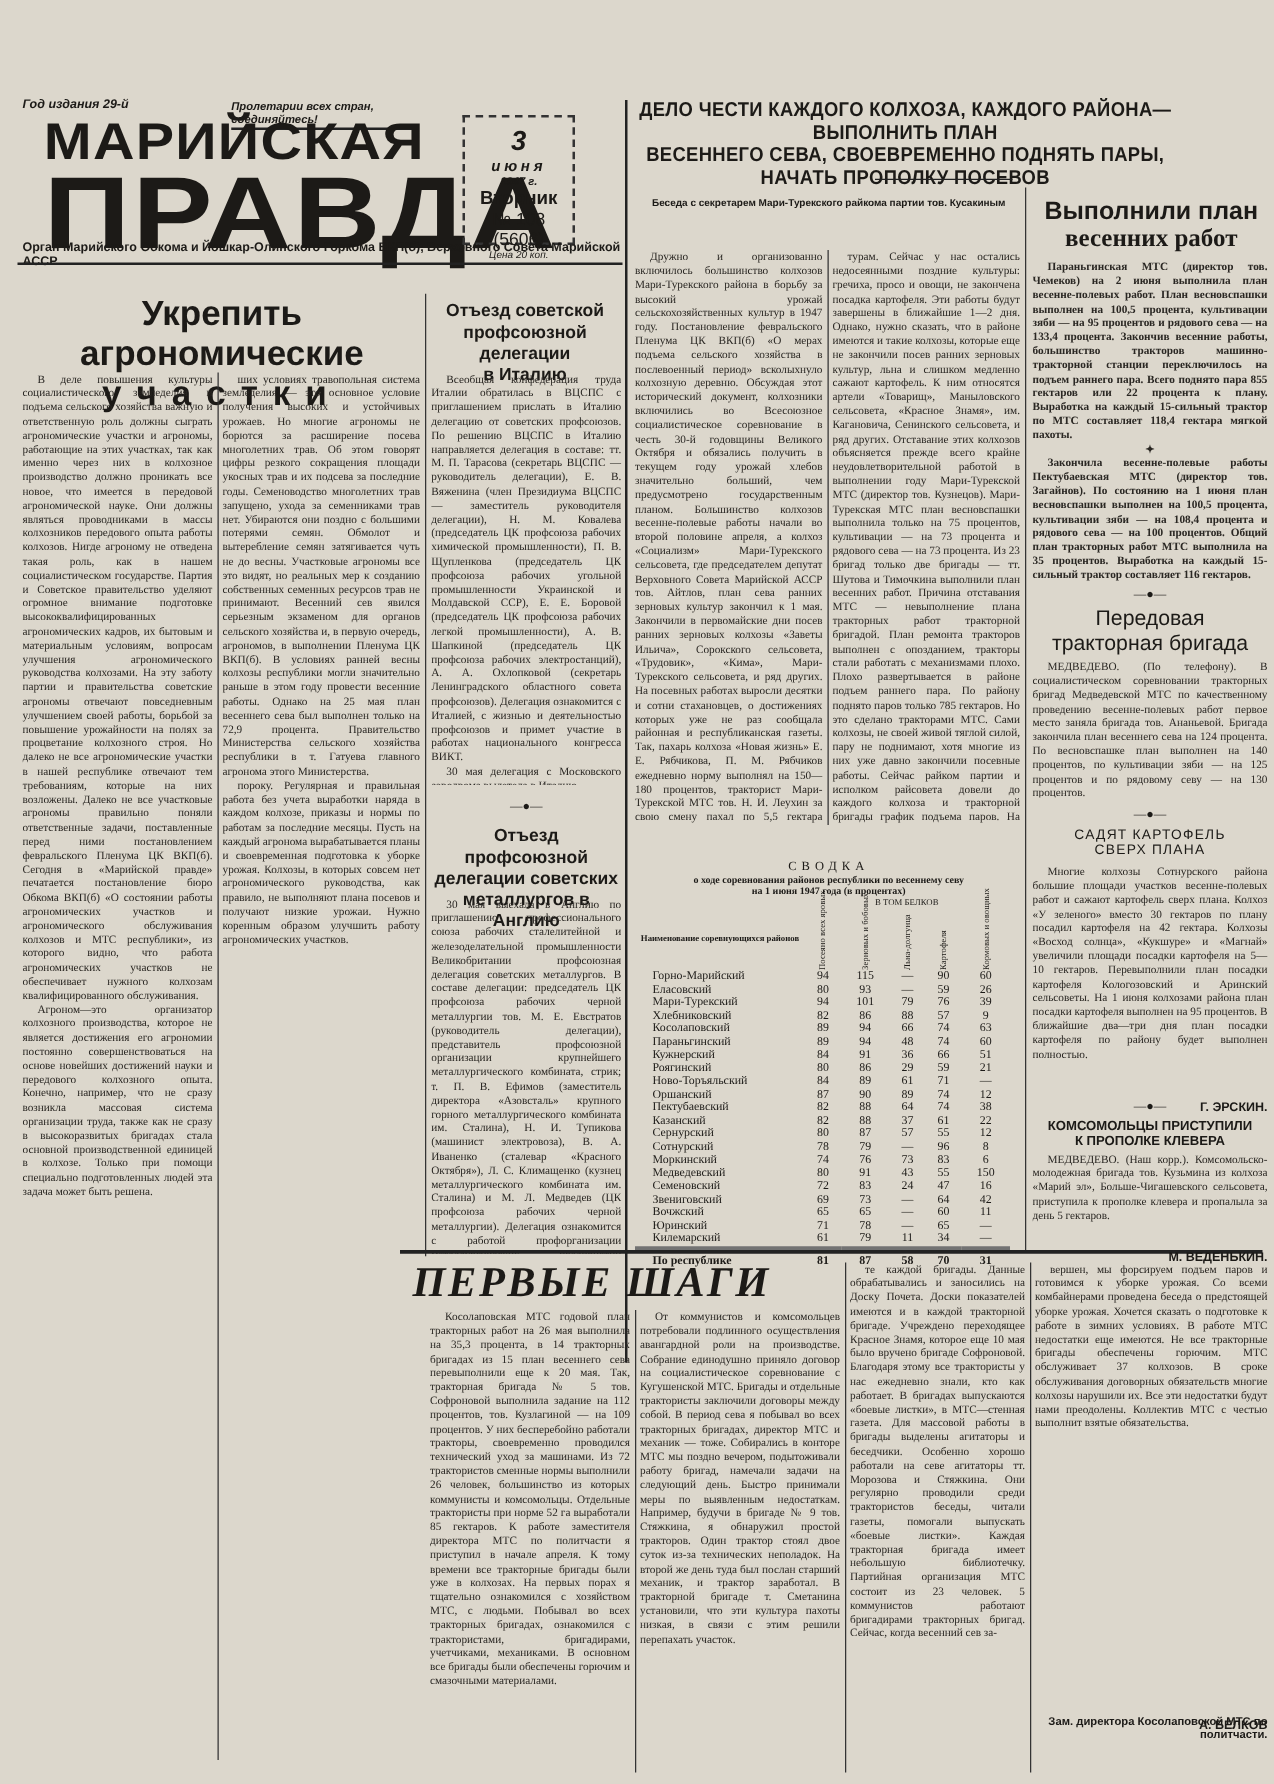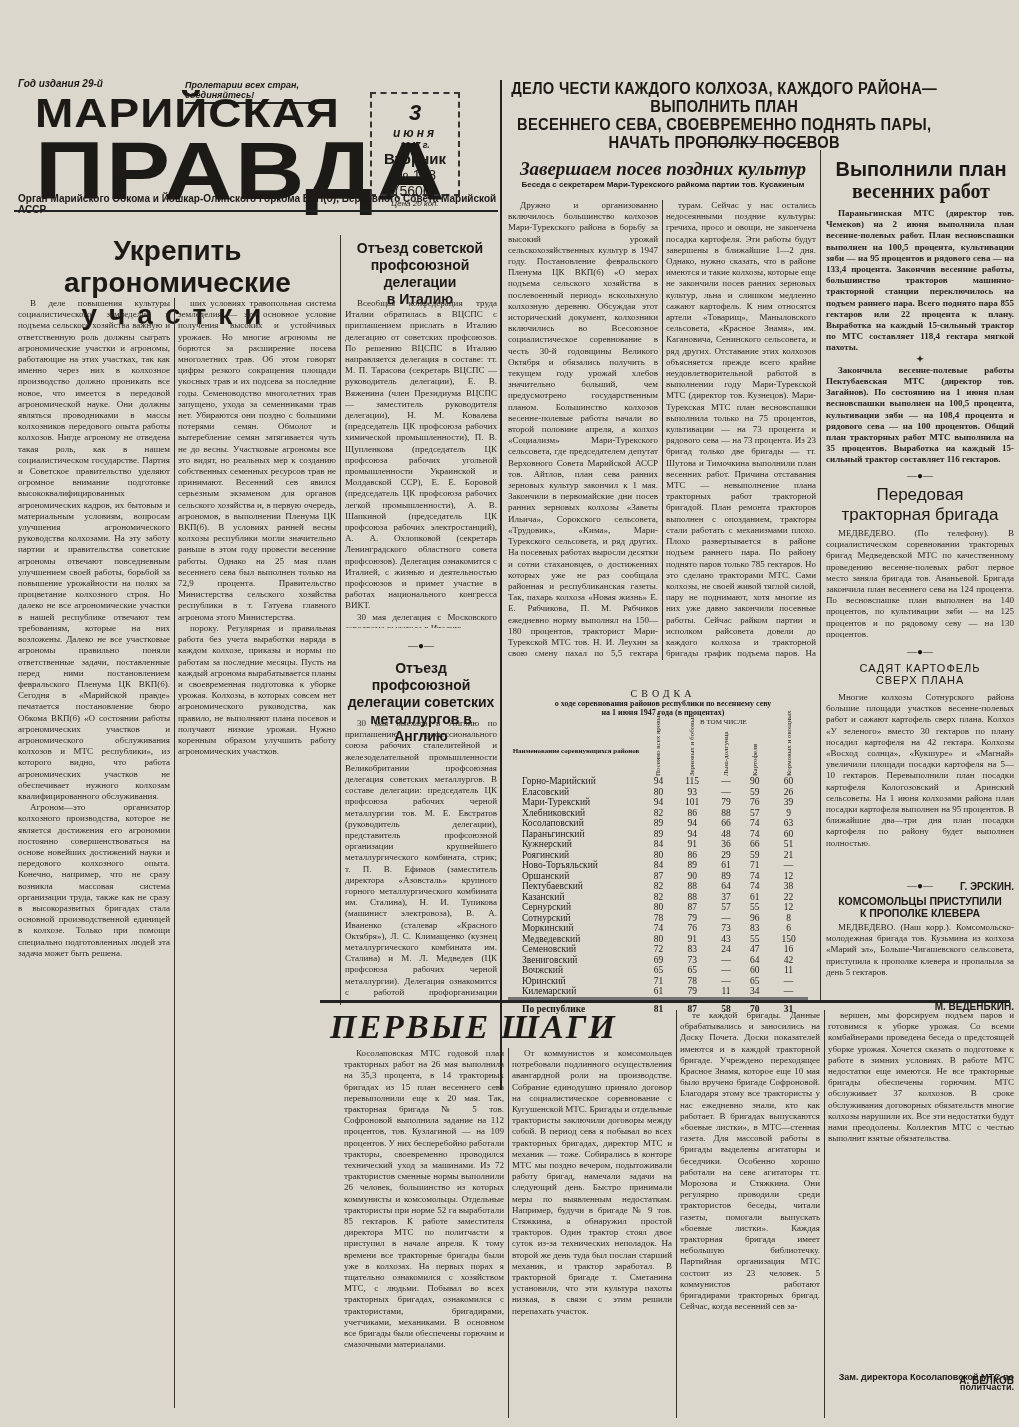--- a/index.html
+++ b/index.html
@@ -89,38 +89,37 @@
 <div class="abs" style="left:345px;top:660px;width:152px;">
   <div class="hl" style="font-size:14px;line-height:17px;">Отъезд профсоюзной</div>
   <div class="hl" style="font-size:14px;line-height:17px;">делегации советских</div>
   <div class="hl" style="font-size:14px;line-height:17px;">металлургов в Англию</div>
 </div>
 <div class="abs body" style="left:345px;top:718px;width:152px;height:285px;overflow:hidden;">
     <p>30 мая выехала в Англию по приглашению профессионального союза рабочих сталелитейной и железоделательной промышленности Великобритании профсоюзная делегация советских металлургов. В составе делегации: председатель ЦК профсоюза рабочих черной металлургии тов. М. Е. Евстратов (руководитель делегации), представитель профсоюзной организации крупнейшего металлургического комбината, стрик; т. П. В. Ефимов (заместитель директора «Азовсталь» крупного горного металлургического комбината им. Сталина), Н. И. Тупикова (машинист электровоза), В. А. Иваненко (сталевар «Красного Октября»), Л. С. Климащенко (кузнец металлургического комбината им. Сталина) и М. Л. Медведев (ЦК профсоюза рабочих черной металлургии). Делегация ознакомится с работой профорганизации металлургических предприятий Англии. (ТАСС).</p>
   </div>
 
 <div class="abs" style="left:508px;top:158px;width:310px;">
-  <div style="font-size:19px;font-weight:bold;font-style:italic;font-family:'Liberation Serif',serif;text-align:center;">Завершаем посев поздних культур</div>
   <div style="font-size:8px;font-weight:bold;text-align:center;font-family:'Liberation Sans',sans-serif;">Беседа с секретарем Мари-Турекского райкома партии тов. Кусакиным</div>
 </div>
 <div class="abs body" style="left:508px;top:200px;width:150px;height:460px;overflow:hidden;">
     <p>Дружно и организованно включилось большинство колхозов Мари-Турекского района в борьбу за высокий урожай сельскохозяйственных культур в 1947 году. Постановление февральского Пленума ЦК ВКП(б) «О мерах подъема сельского хозяйства в послевоенный период» всколыхнуло колхозную деревню. Обсуждая этот исторический документ, колхозники включились во Всесоюзное социалистическое соревнование в честь 30-й годовщины Великого Октября и обязались получить в текущем году урожай хлебов значительно больший, чем предусмотрено государственным планом. Большинство колхозов весенне-полевые работы начали во второй половине апреля, а колхоз «Социализм» Мари-Турекского сельсовета, где председателем депутат Верховного Совета Марийской АССР тов. Айтлов, план сева ранних зерновых культур закончил к 1 мая. Закончили в первомайские дни посев ранних зерновых колхозы «Заветы Ильича», Сорокского сельсовета, «Трудовик», «Кима», Мари-Турекского сельсовета, и ряд других. На посевных работах выросли десятки и сотни стахановцев, о достижениях которых уже не раз сообщала районная и республиканская газеты. Так, пахарь колхоза «Новая жизнь» Е. Е. Рябчикова, П. М. Рябчиков ежедневно норму выполнял на 150—180 процентов, тракторист Мари-Турекской МТС тов. Н. И. Леухин за свою смену пахал по 5,5 гектара вместо 3,9 гектара по норме. На 25 мая по району закончен посев ранних зерновых культур. В 8 колхозах, среди них «Социализм», «Новая жизнь», им. Свердлова, «Партизан» и «Красная звезда», выполнили, а некоторые из них перевыполнили государственный план весеннего сева по всем куль-</p>
   </div>
 <div class="abs vr" style="left:662px;top:200px;height:460px;"></div>
 <div class="abs body" style="left:666px;top:200px;width:150px;height:460px;overflow:hidden;">
     <p>турам. Сейчас у нас остались недосеянными поздние культуры: гречиха, просо и овощи, не закончена посадка картофеля. Эти работы будут завершены в ближайшие 1—2 дня. Однако, нужно сказать, что в районе имеются и такие колхозы, которые еще не закончили посев ранних зерновых культур, льна и слишком медленно сажают картофель. К ним относятся артели «Товарищ», Маныловского сельсовета, «Красное Знамя», им. Кагановича, Сенинского сельсовета, и ряд других. Отставание этих колхозов объясняется прежде всего крайне неудовлетворительной работой в выполнении году Мари-Турекской МТС (директор тов. Кузнецов). Мари-Турекская МТС план весновспашки выполнила только на 75 процентов, культивации — на 73 процента и рядового сева — на 73 процента. Из 23 бригад только две бригады — тт. Шутова и Тимочкина выполнили план весенних работ. Причина отставания МТС — невыполнение плана тракторных работ тракторной бригадой. План ремонта тракторов выполнен с опозданием, тракторы стали работать с механизмами плохо. Плохо развертывается в районе подъем раннего пара. По району поднято паров только 785 гектаров. Но это сделано тракторами МТС. Сами колхозы, не своей живой тяглой силой, пару не поднимают, хотя многие из них уже давно закончили посевные работы. Сейчас райком партии и исполком райсовета довели до каждого колхоза и тракторной бригады график подъема паров. На места послан партийно-советский актив. Наряду с завершением весеннего сева мы принимаем меры к широкому развертыванию работ по подъему ранних паров и уходу за посевами.</p>
   </div>
 <div class="abs vr" style="left:820px;top:150px;height:850px;"></div>
 
 <div class="abs" style="left:508px;top:688px;width:310px;text-align:center;">
   <div style="font-size:10px;letter-spacing:4px;">СВОДКА</div>
   <div style="font-size:8px;font-weight:bold;">о ходе соревнования районов республики по весеннему севу</div>
   <div style="font-size:8px;font-weight:bold;">на 1 июня 1947 года (в процентах)</div>
 </div>
-<div class="abs" style="left:700px;top:718px;font-size:7px;">В ТОМ ЧИСЛЕ</div>
+<div class="abs" style="left:700px;top:718px;font-size:7px;">В ТОМ БЕЛКОВ</div>
 <div class="abs" style="left:508px;top:726px;width:310px;">
   <table class="svodka">
     <thead>
       <tr>
         <th style="width:120px;vertical-align:middle;font-weight:bold;">Наименование соревнующихся районов</th>
         <th class="rot"><span>Посеяно всех яровых</span></th>
         <th class="rot"><span>Зерновых и бобовых</span></th>
         <th class="rot"><span>Льна-долгунца</span></th>
         <th class="rot"><span>Картофеля</span></th>
         <th class="rot"><span>Кормовых и овощных</span></th>

